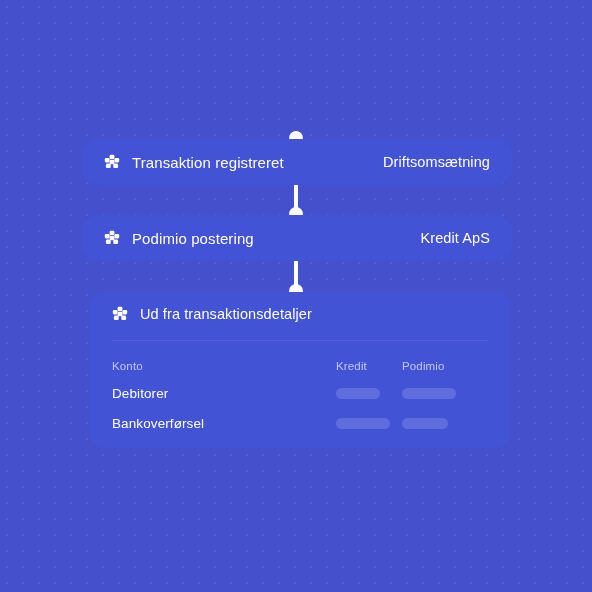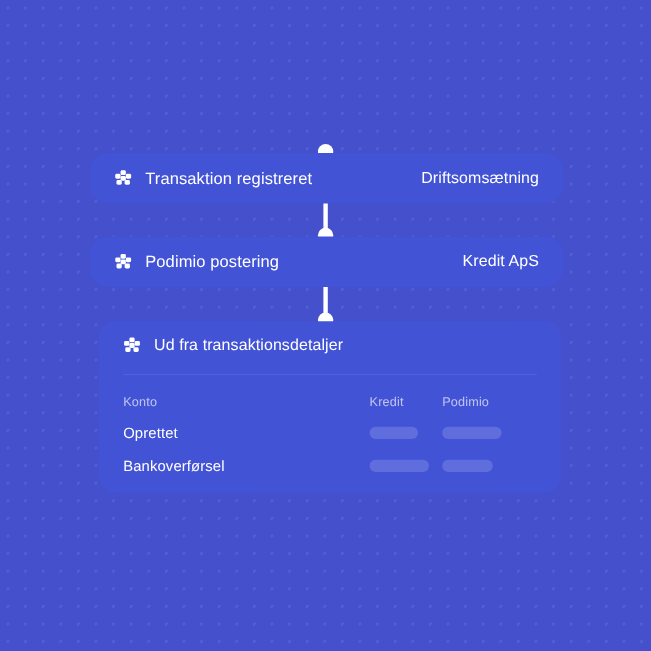--- a/index.html
+++ b/index.html
@@ -246,21 +246,21 @@
 
     <div class="table">
 
       <div class="trow head">
         <div class="c-acct th">Konto</div>
         <div class="c-deb th">Kredit</div>
         <div class="c-kre th">Podimio</div>
       </div>
 
       <div class="trow">
-        <div class="c-acct td">Oprettet</div>
+        <div class="c-acct td">Debitorer</div>
         <div class="c-deb">
           <span class="pill" style="width:44px;"></span>
         </div>
         <div class="c-kre">
           <span class="pill" style="width:54px;"></span>
         </div>
       </div>
 
       <div class="trow">
         <div class="c-acct td">Bankoverførsel</div>

